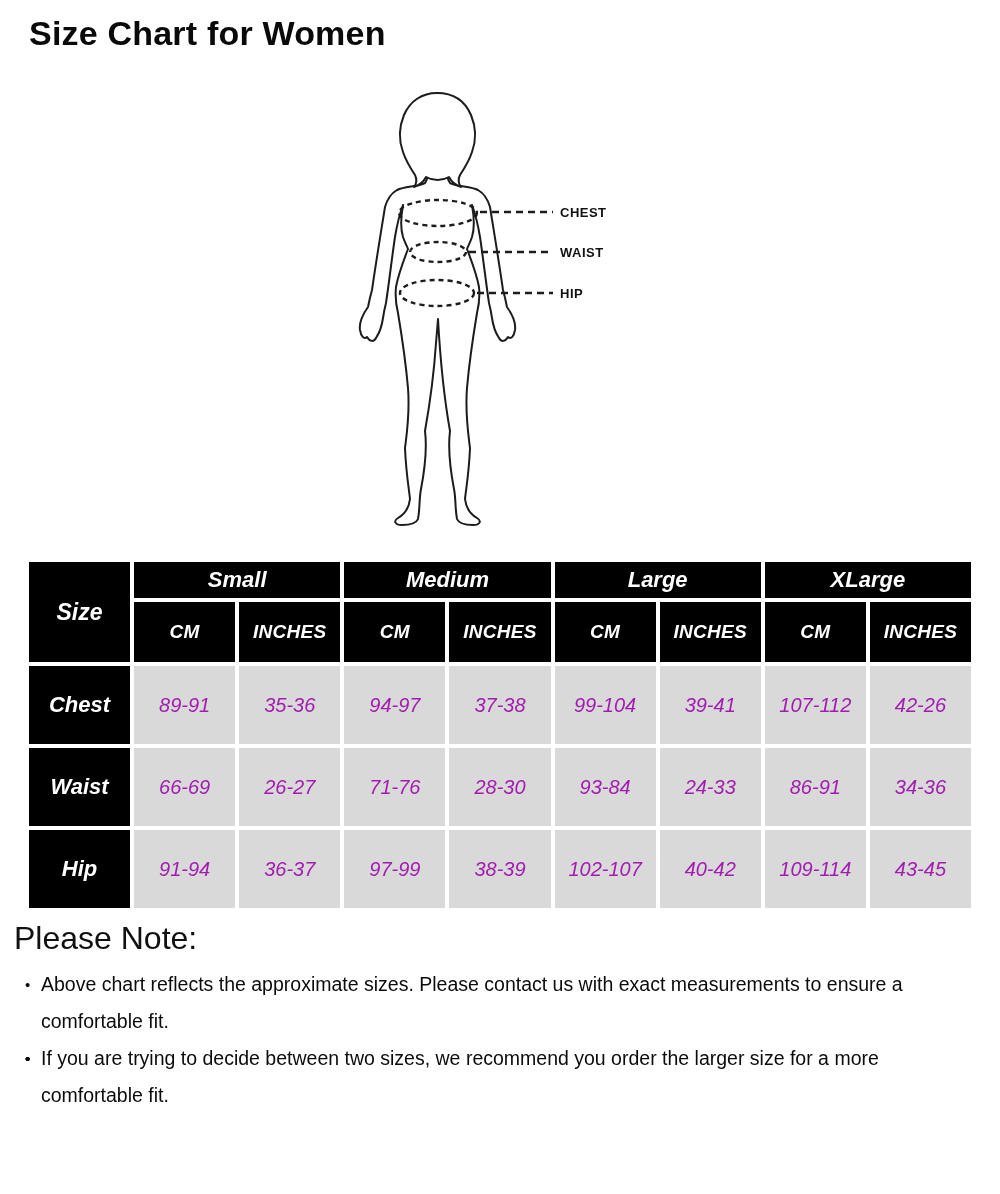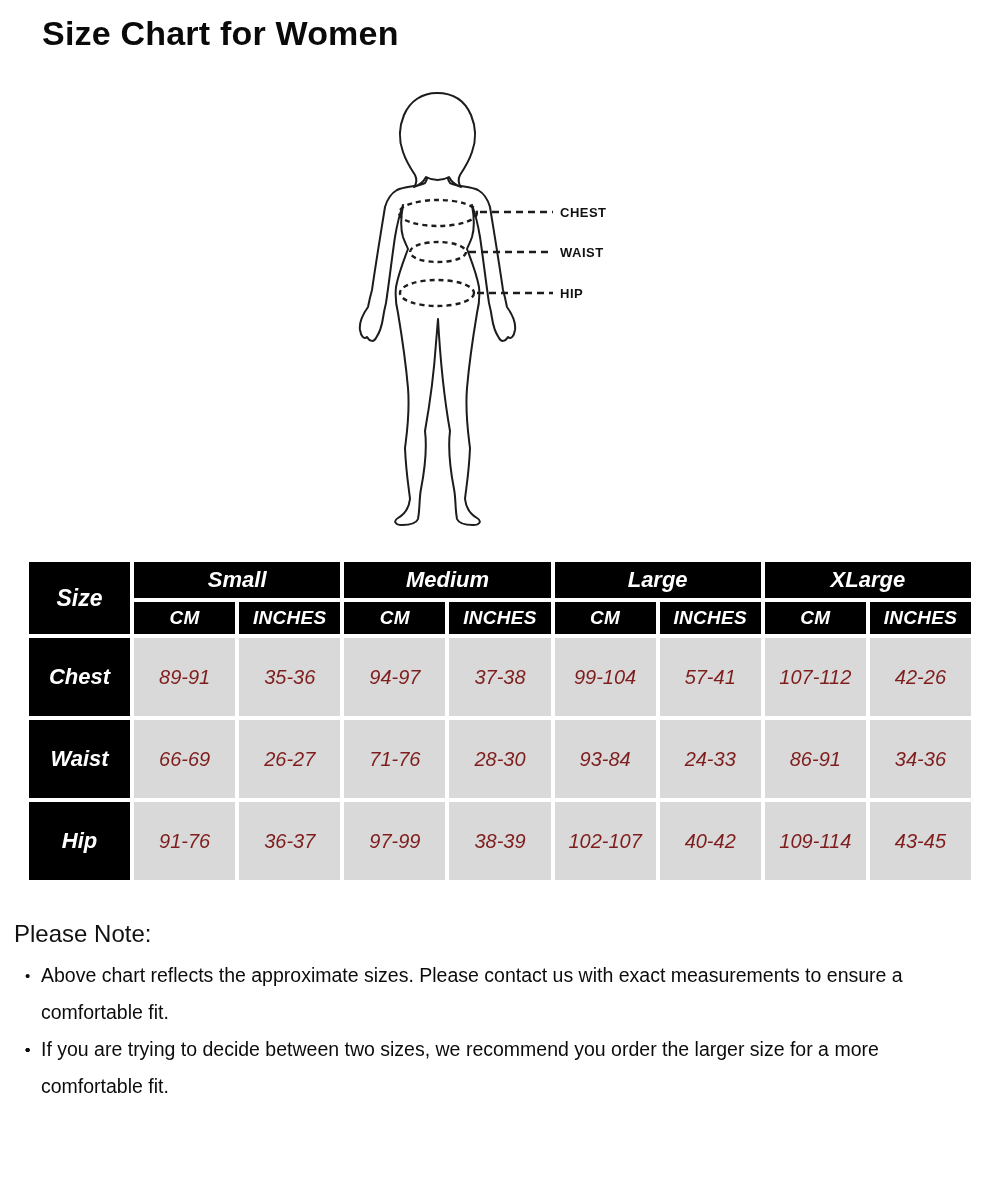--- a/index.html
+++ b/index.html
@@ -2,45 +2,45 @@
 <html><head>
 <meta charset="utf-8">
 <style>
   * { margin:0; padding:0; box-sizing:border-box; }
   html,body { background:#ffffff; }
   body { font-family:"Liberation Sans","DejaVu Sans",sans-serif; color:#000; }
   .page {
     position:relative; width:1000px; height:1194px; background:#fff; overflow:hidden;
   }
   .page-title {
-    position:absolute; left:42px; top:14px;
+    position:absolute; left:29px; top:14px;
     font-size:34px; font-weight:700; color:#0a0a0a; letter-spacing:.2px;
   }
   .figure-wrap { position:absolute; left:350px; top:85px; width:310px; height:455px; }
   .figure-wrap svg { display:block; width:310px; height:455px; }
   .body-outline { fill:#ffffff; stroke:#1c1c1c; stroke-width:2; stroke-linejoin:round; stroke-linecap:round; }
   .hair { fill:#ffffff; stroke:#1c1c1c; stroke-width:2; stroke-linejoin:round; }
   .measure-ellipse { fill:none; stroke:#1c1c1c; stroke-width:2.4; stroke-dasharray:5 4; }
   .leader { stroke:#1c1c1c; stroke-width:2.6; stroke-dasharray:7 5; }
   .measure-label { font-family:"Liberation Sans","DejaVu Sans",sans-serif; font-size:13px; font-weight:700; fill:#111; letter-spacing:.5px; }
 
   .table-wrap { position:absolute; left:25px; top:558px; }
   table.size-table {
     border-collapse:separate; border-spacing:4px; table-layout:fixed; width:950px;font-style:italic;
   }
   table.size-table th, table.size-table td { text-align:center; vertical-align:middle; padding:0; }
   th.hdr { background:#000; color:#fff; font-weight:700; }
   th.group-hdr { font-size:22px; height:36px; }
-  th.unit-hdr  { font-size:19px; height:32px; letter-spacing:.3px; }
+  th.unit-hdr  { font-size:19px; height:60px; letter-spacing:.3px; }
   th.corner-hdr{ font-size:23px; }
   th.row-hdr   { font-size:22px; }
-  td.val { background:#d9d9d9; color:#7f1d1d; font-size:20px; height:78px; }
+  td.val { background:#d9d9d9; color:#a21caf; font-size:20px; height:78px; }
 
   .notes { position:absolute; left:14px; top:920px; width:954px; }
-  .notes-heading { font-size:24px; color:#111; margin-bottom:9px; }
+  .notes-heading { font-size:32px; color:#111; margin-bottom:9px; }
   .note-item { position:relative; padding-left:27px; font-size:19.5px; line-height:37px; color:#0c0c0c; }
   .note-bullet { position:absolute; left:11px; top:0; font-size:15px; line-height:37px; color:#0c0c0c; }
 </style>
 </head>
 <body>
 
 <div class="page">
 
   <h1 class="page-title">Size Chart for Women</h1>
 
@@ -148,38 +148,38 @@
         </tr>
       </thead>
       <tbody>
         <tr>
           <th class="hdr row-hdr">Chest</th>
           <td class="val">89-91</td>
           <td class="val">35-36</td>
           <td class="val">94-97</td>
           <td class="val">37-38</td>
           <td class="val">99-104</td>
-          <td class="val">57-41</td>
+          <td class="val">39-41</td>
           <td class="val">107-112</td>
           <td class="val">42-26</td>
         </tr>
         <tr>
           <th class="hdr row-hdr">Waist</th>
           <td class="val">66-69</td>
           <td class="val">26-27</td>
           <td class="val">71-76</td>
           <td class="val">28-30</td>
           <td class="val">93-84</td>
           <td class="val">24-33</td>
           <td class="val">86-91</td>
           <td class="val">34-36</td>
         </tr>
         <tr>
           <th class="hdr row-hdr">Hip</th>
-          <td class="val">91-76</td>
+          <td class="val">91-94</td>
           <td class="val">36-37</td>
           <td class="val">97-99</td>
           <td class="val">38-39</td>
           <td class="val">102-107</td>
           <td class="val">40-42</td>
           <td class="val">109-114</td>
           <td class="val">43-45</td>
         </tr>
       </tbody>
     </table>

